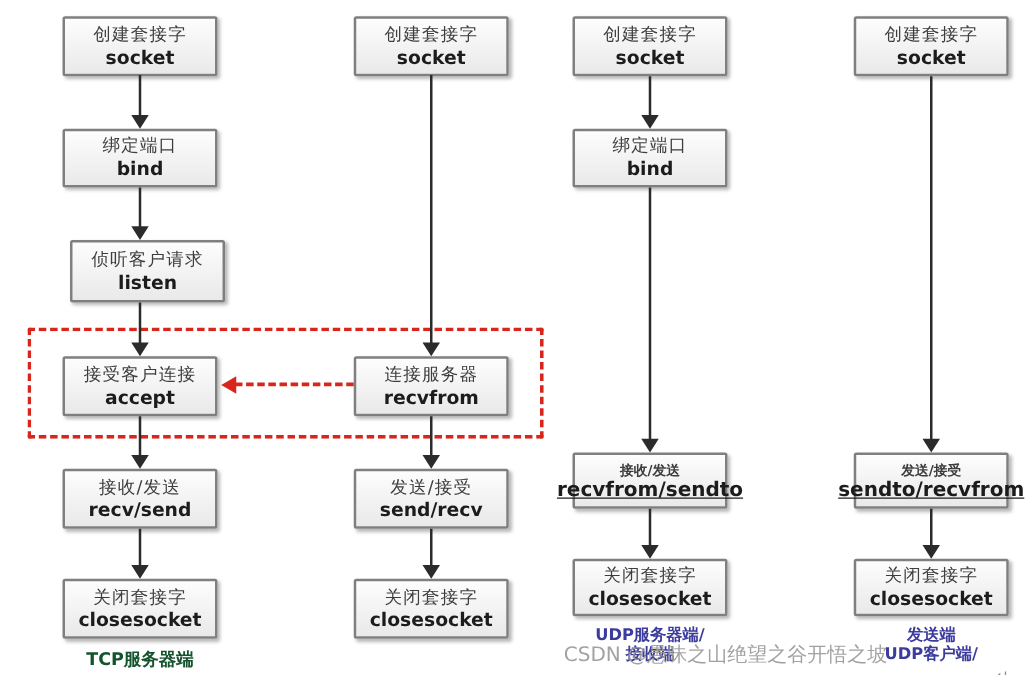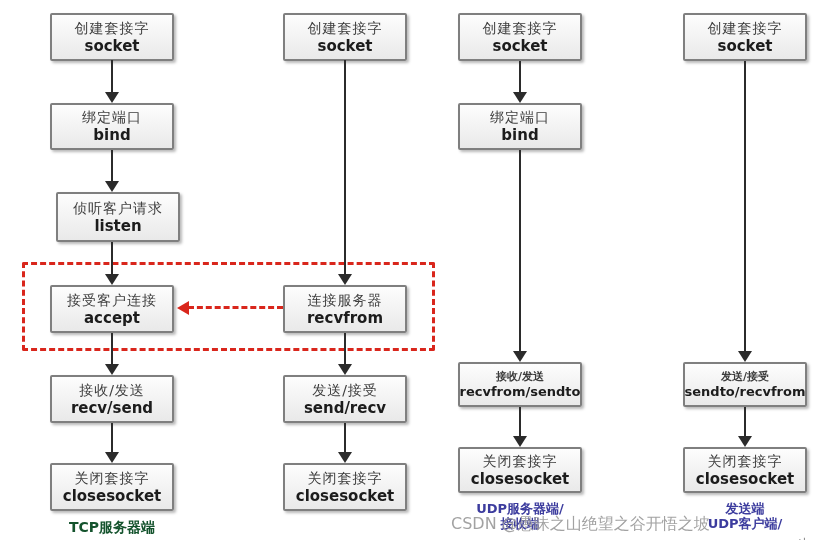--- a/index.html
+++ b/index.html
@@ -13,21 +13,21 @@
     border:2px solid #7f7f7f;
     border-radius:2px;
     background:linear-gradient(#fdfdfd,#e9e9e9);
     box-shadow:2px 2px 3px rgba(0,0,0,0.28);
     display:flex;flex-direction:column;justify-content:center;align-items:center;
     text-align:center;
   }
   .box .zh{font-size:14px;color:#3d3d3d;line-height:17px;letter-spacing:1px;}
   .box .en{font-size:15px;font-weight:bold;color:#1c1c1c;line-height:18px;}
   .box.small .zh{font-size:11px;font-weight:bold;letter-spacing:0;line-height:14px;}
-  .box.small .en{font-size:13px;line-height:15px;}
+  .box.small .en{font-size:16px;line-height:15px;text-decoration:underline;}
 
   
   .varrow{position:absolute;width:14px;margin-left:-7px;}
   .varrow::before{content:"";position:absolute;left:6px;top:0;bottom:8px;width:2px;background:#2b2b2b;}
   .varrow::after{content:"";position:absolute;left:0;bottom:0;width:0;height:0;
     border-left:7px solid transparent;border-right:7px solid transparent;border-top:11px solid #2b2b2b;}
 
   
   .hl-rect{position:absolute;left:22px;top:262px;width:413px;height:89px;
     border:3px dashed #d9261c;box-sizing:border-box;border-radius:2px;}

